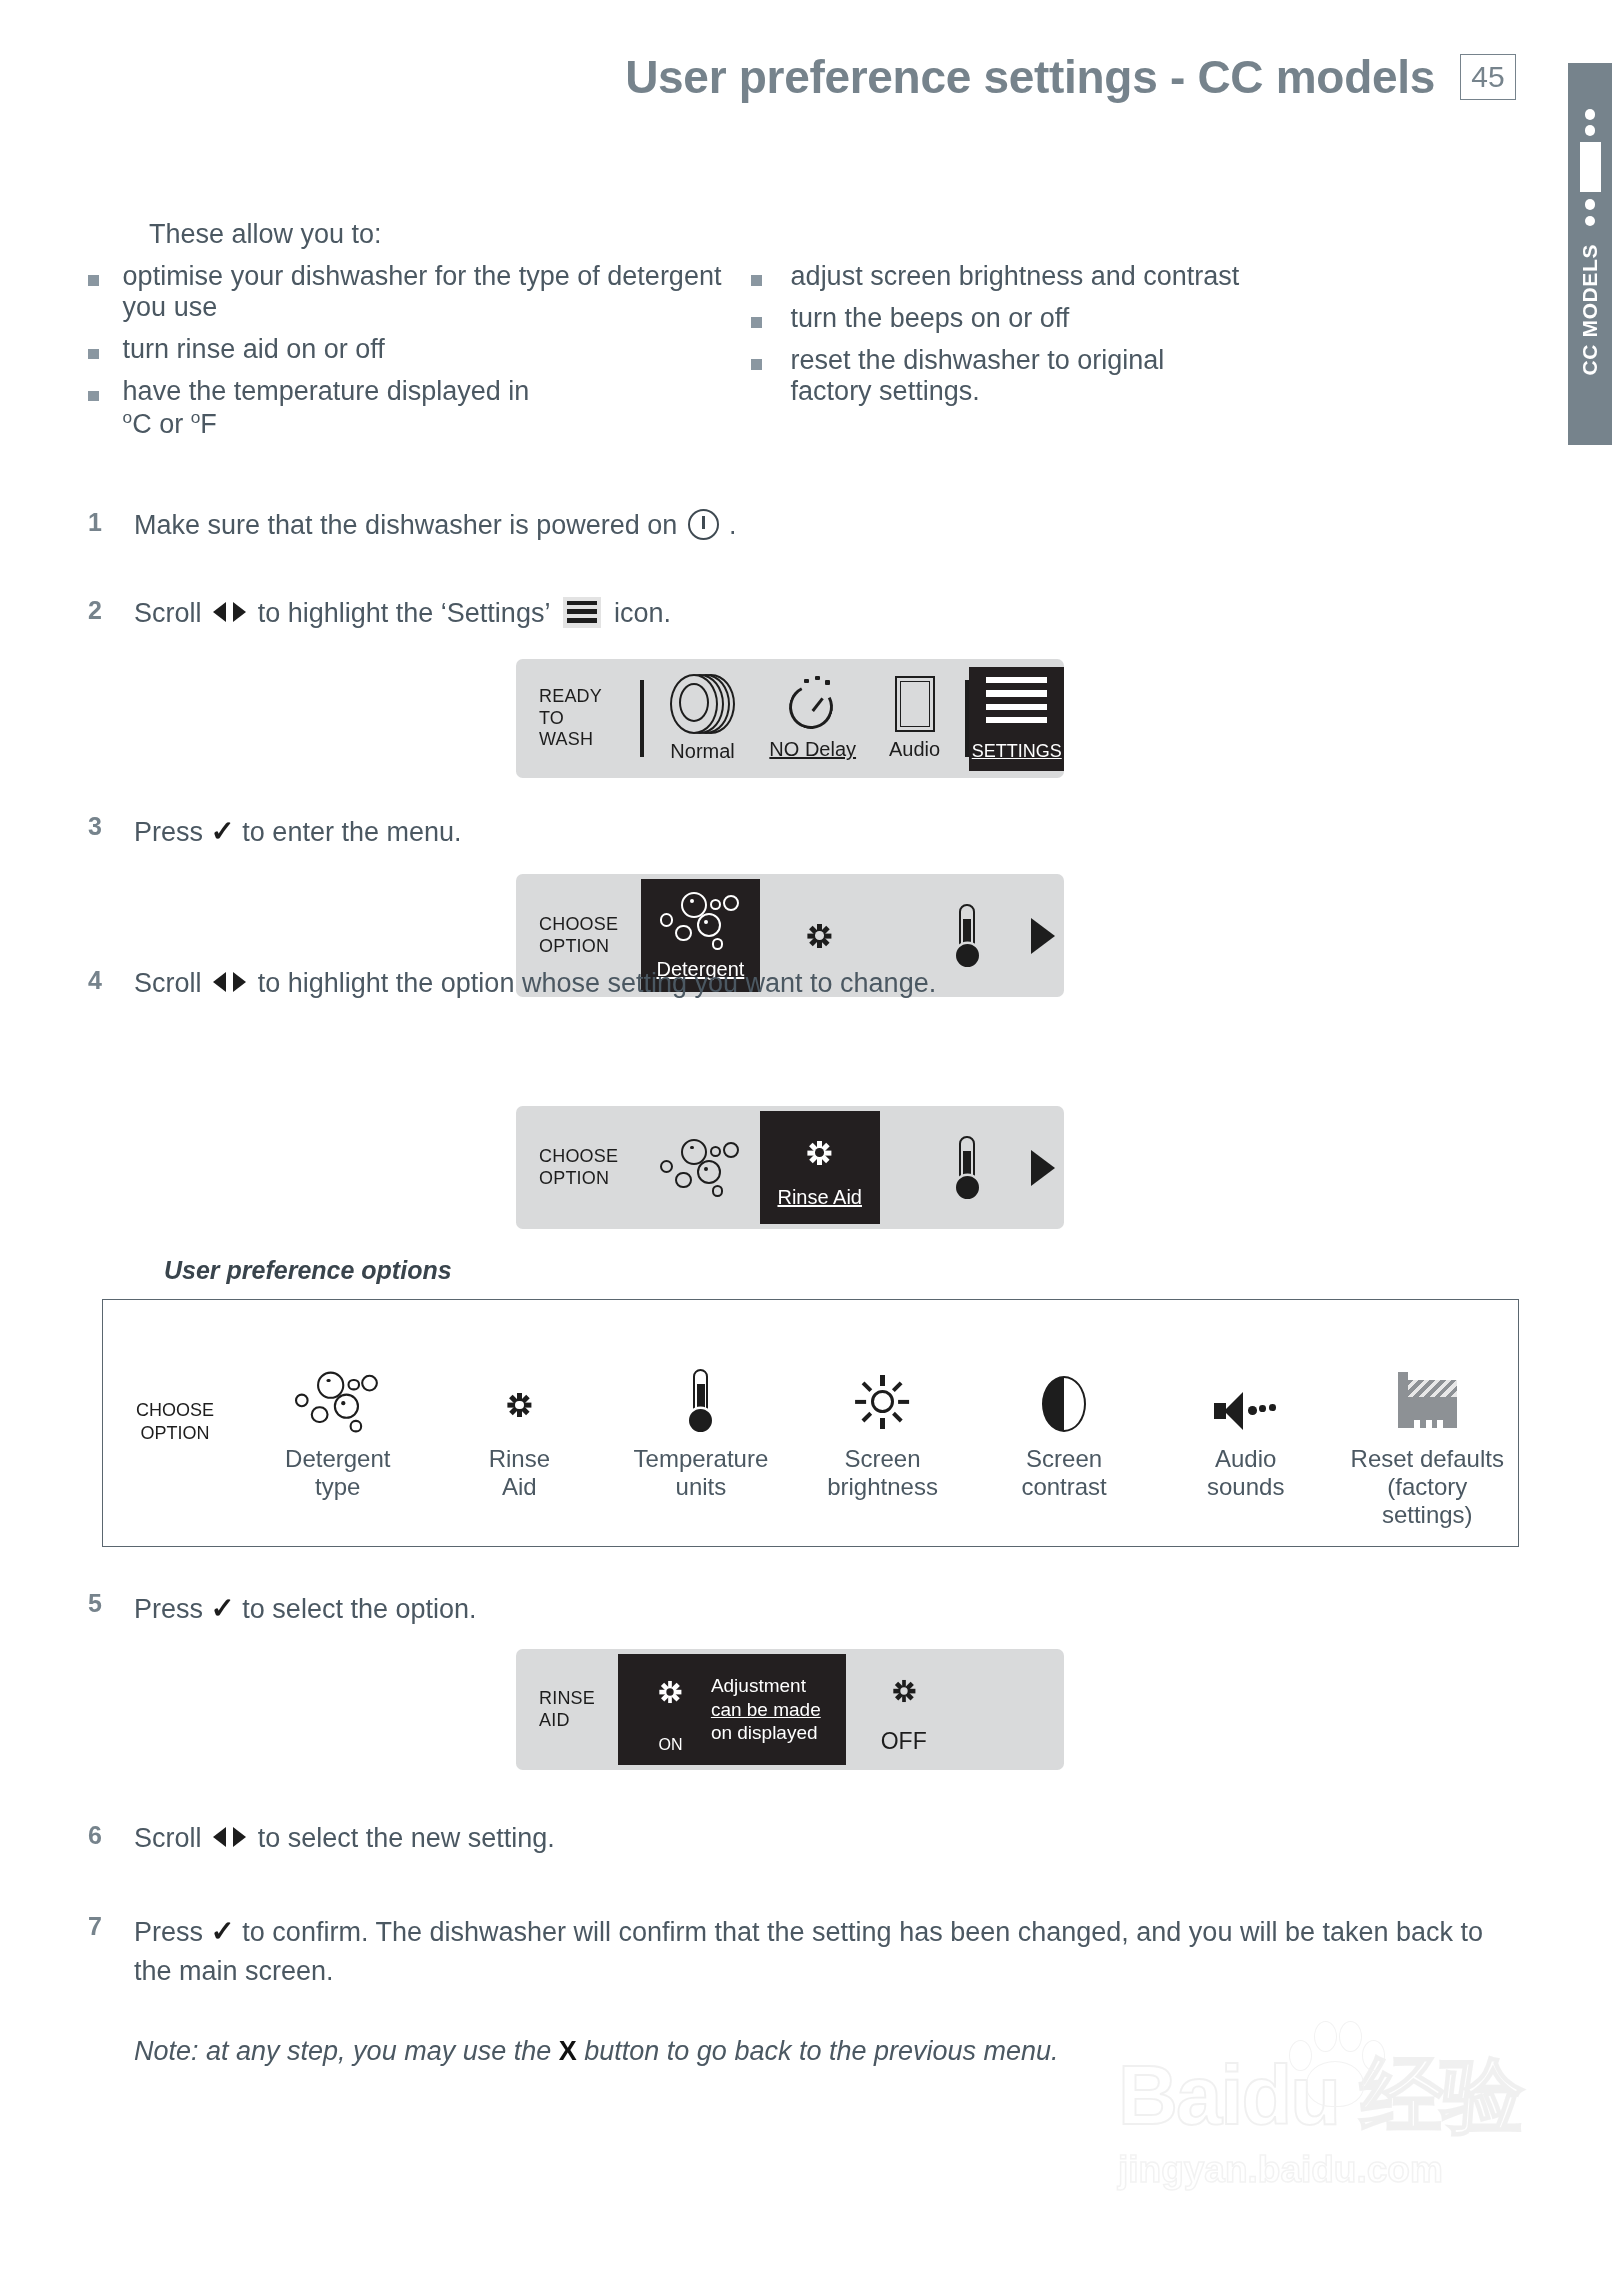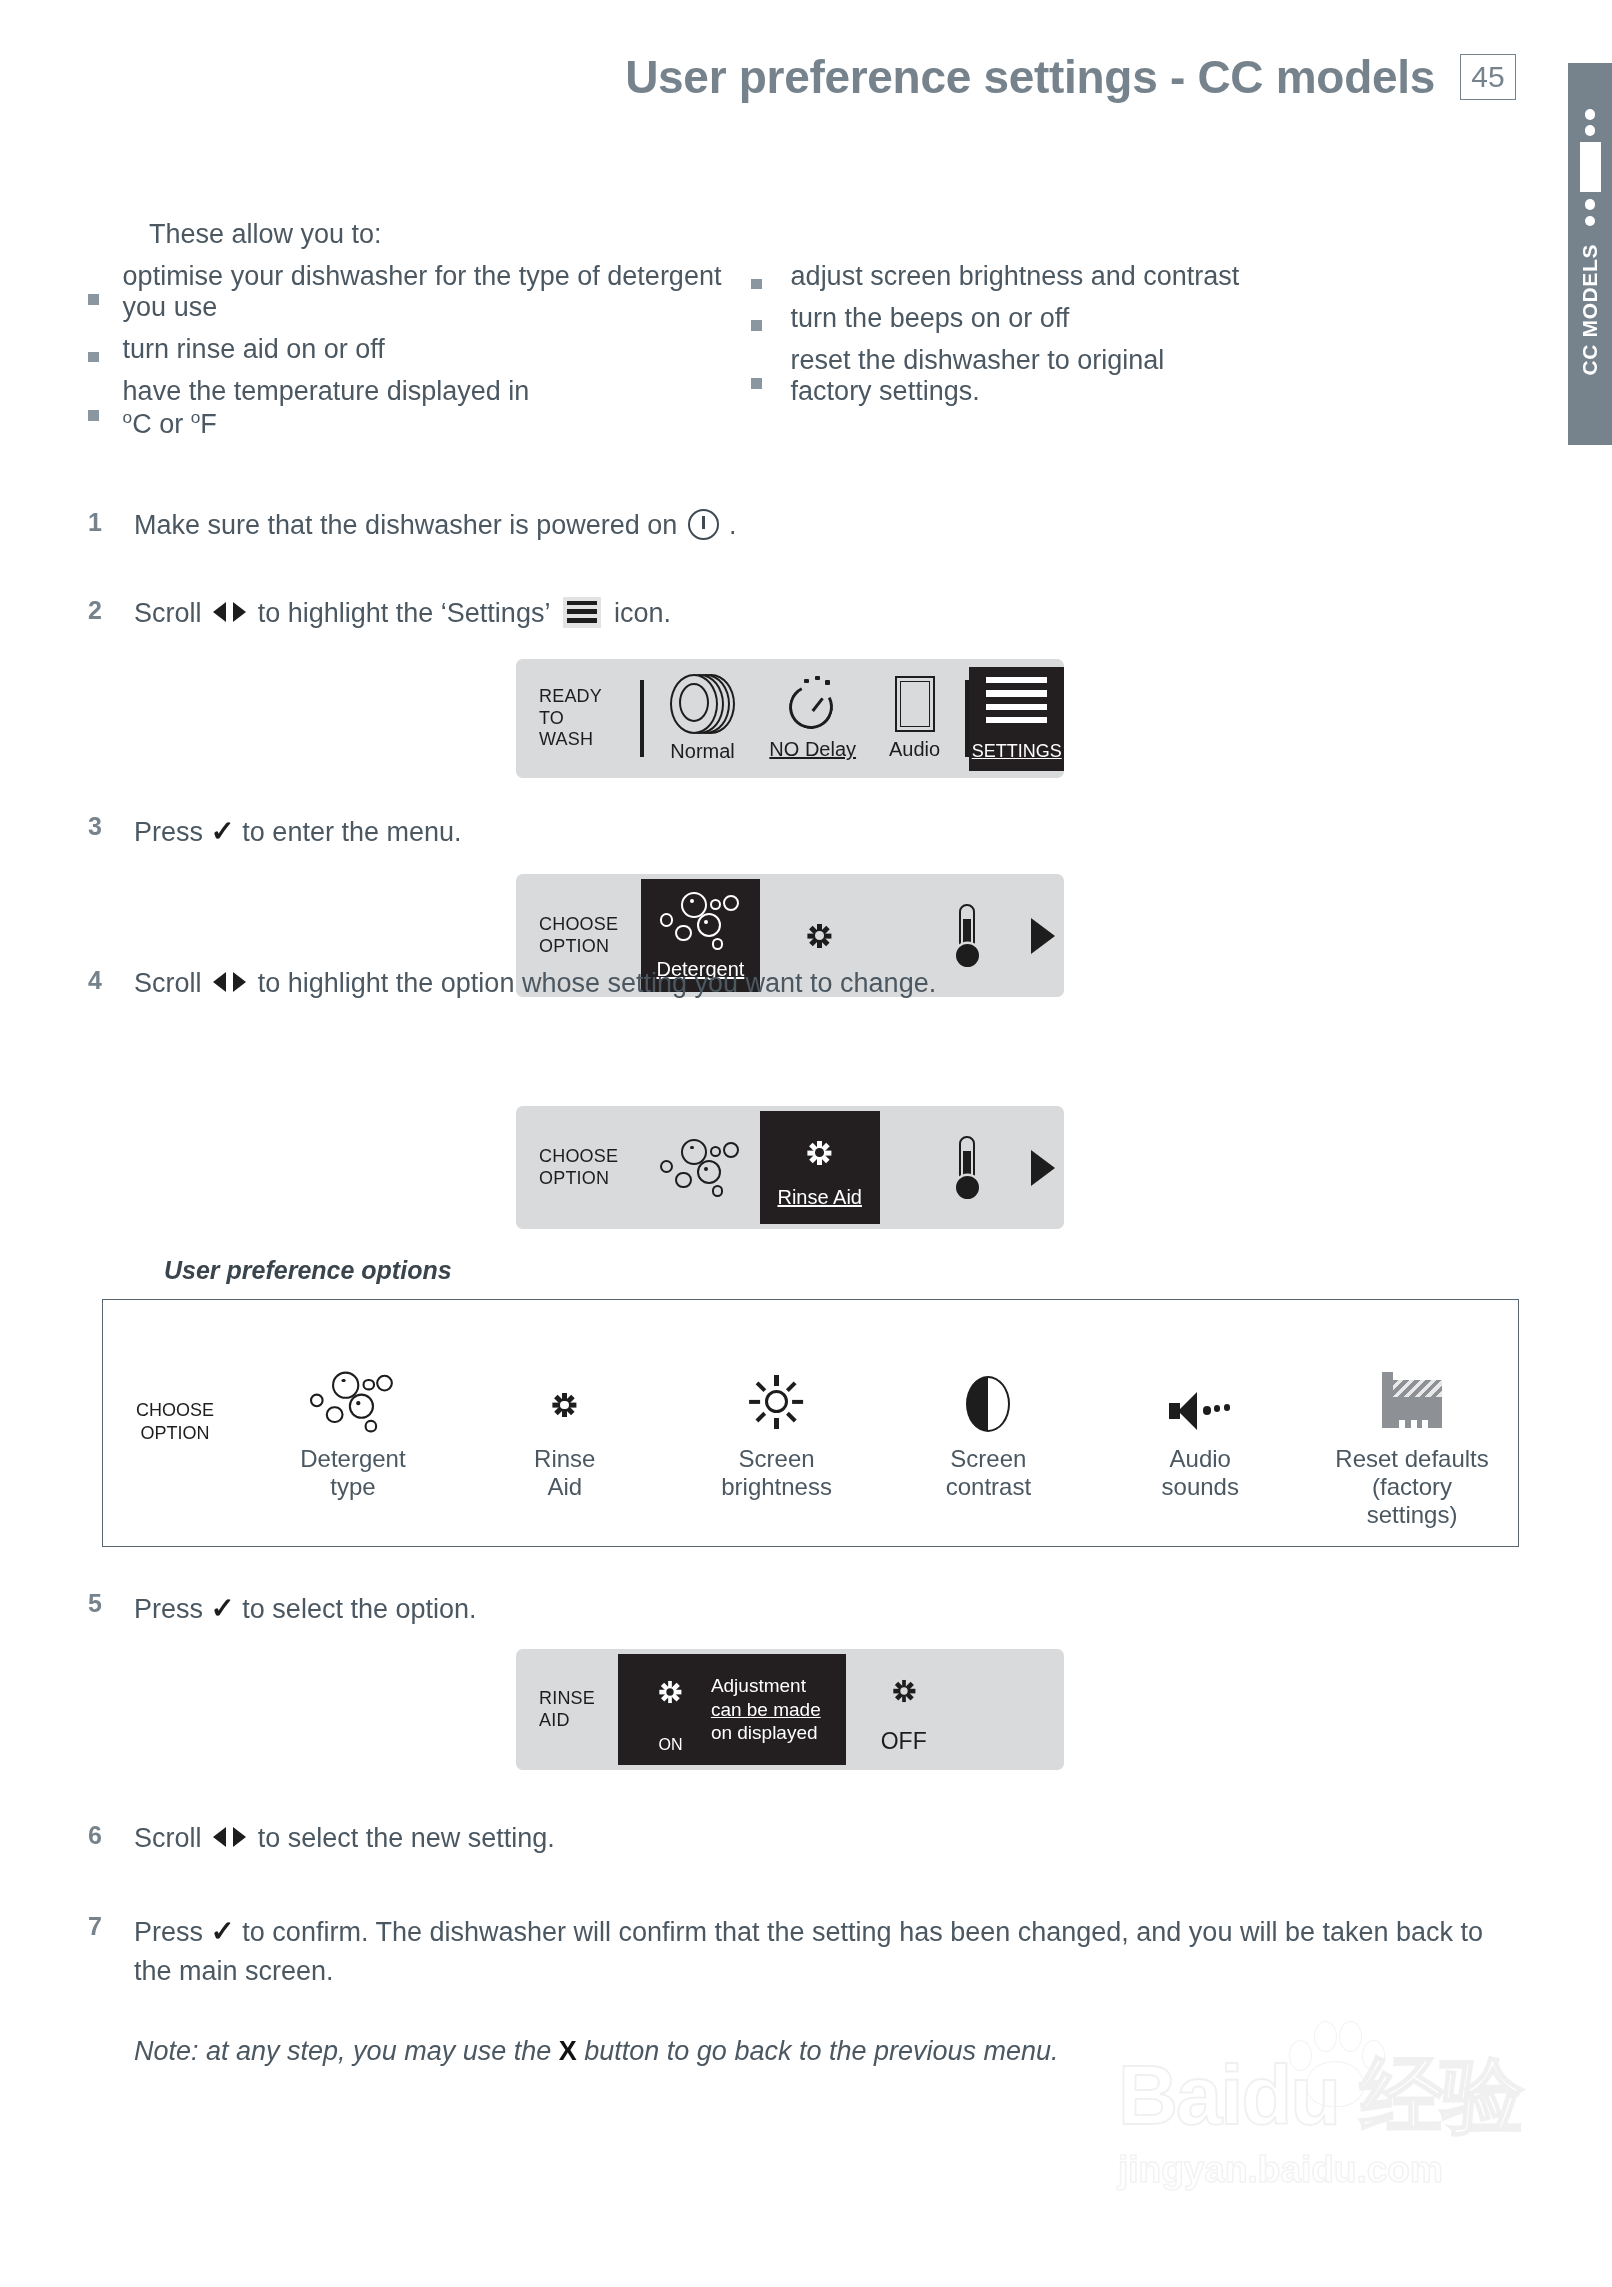--- a/index.html
+++ b/index.html
@@ -104,21 +104,21 @@
     left: 88px;
     top: 261px;
     width: 1326px;
     display: flex;
     gap: 0px;
   }
   .bcol { width: 663px; }
   .bcol.right { padding-left: 0px; }
   .bullet-row {
     display: flex;
-    align-items: center;
+    align-items: flex-start;
     margin-bottom: 10.6px;
   }
   .bcol.right .bullet-row { margin-bottom: 10.6px; }
   .bullet-sq {
     flex: 0 0 auto;
     width: 10.6px; height: 10.6px;
     background: #8a97a1;
     margin-top: 14.4px;
     margin-right: 24px;
   }
@@ -816,20 +816,31 @@
               <i></i>
               <i></i>
               <i></i>
               <i></i>
             </span>
         </div>
         <div class="opt-cap">Rinse
 Aid</div>
       </div>
 
+      <div class="opt-item">
+        <div class="opt-ico-wrap">
+          <span class="ico-thermo onwhite">
+            <span class="tube"></span>
+              <span class="fill"></span>
+              <span class="bulb"></span>
+          </span>
+        </div>
+        <div class="opt-cap">Temperature
+units</div>
+      </div>
 
       <div class="opt-item">
         <div class="opt-ico-wrap">
           <span class="ico-sun">
             <span class="core"></span>
               <i></i>
               <i></i>
               <i></i>
               <i></i>
           </span>

